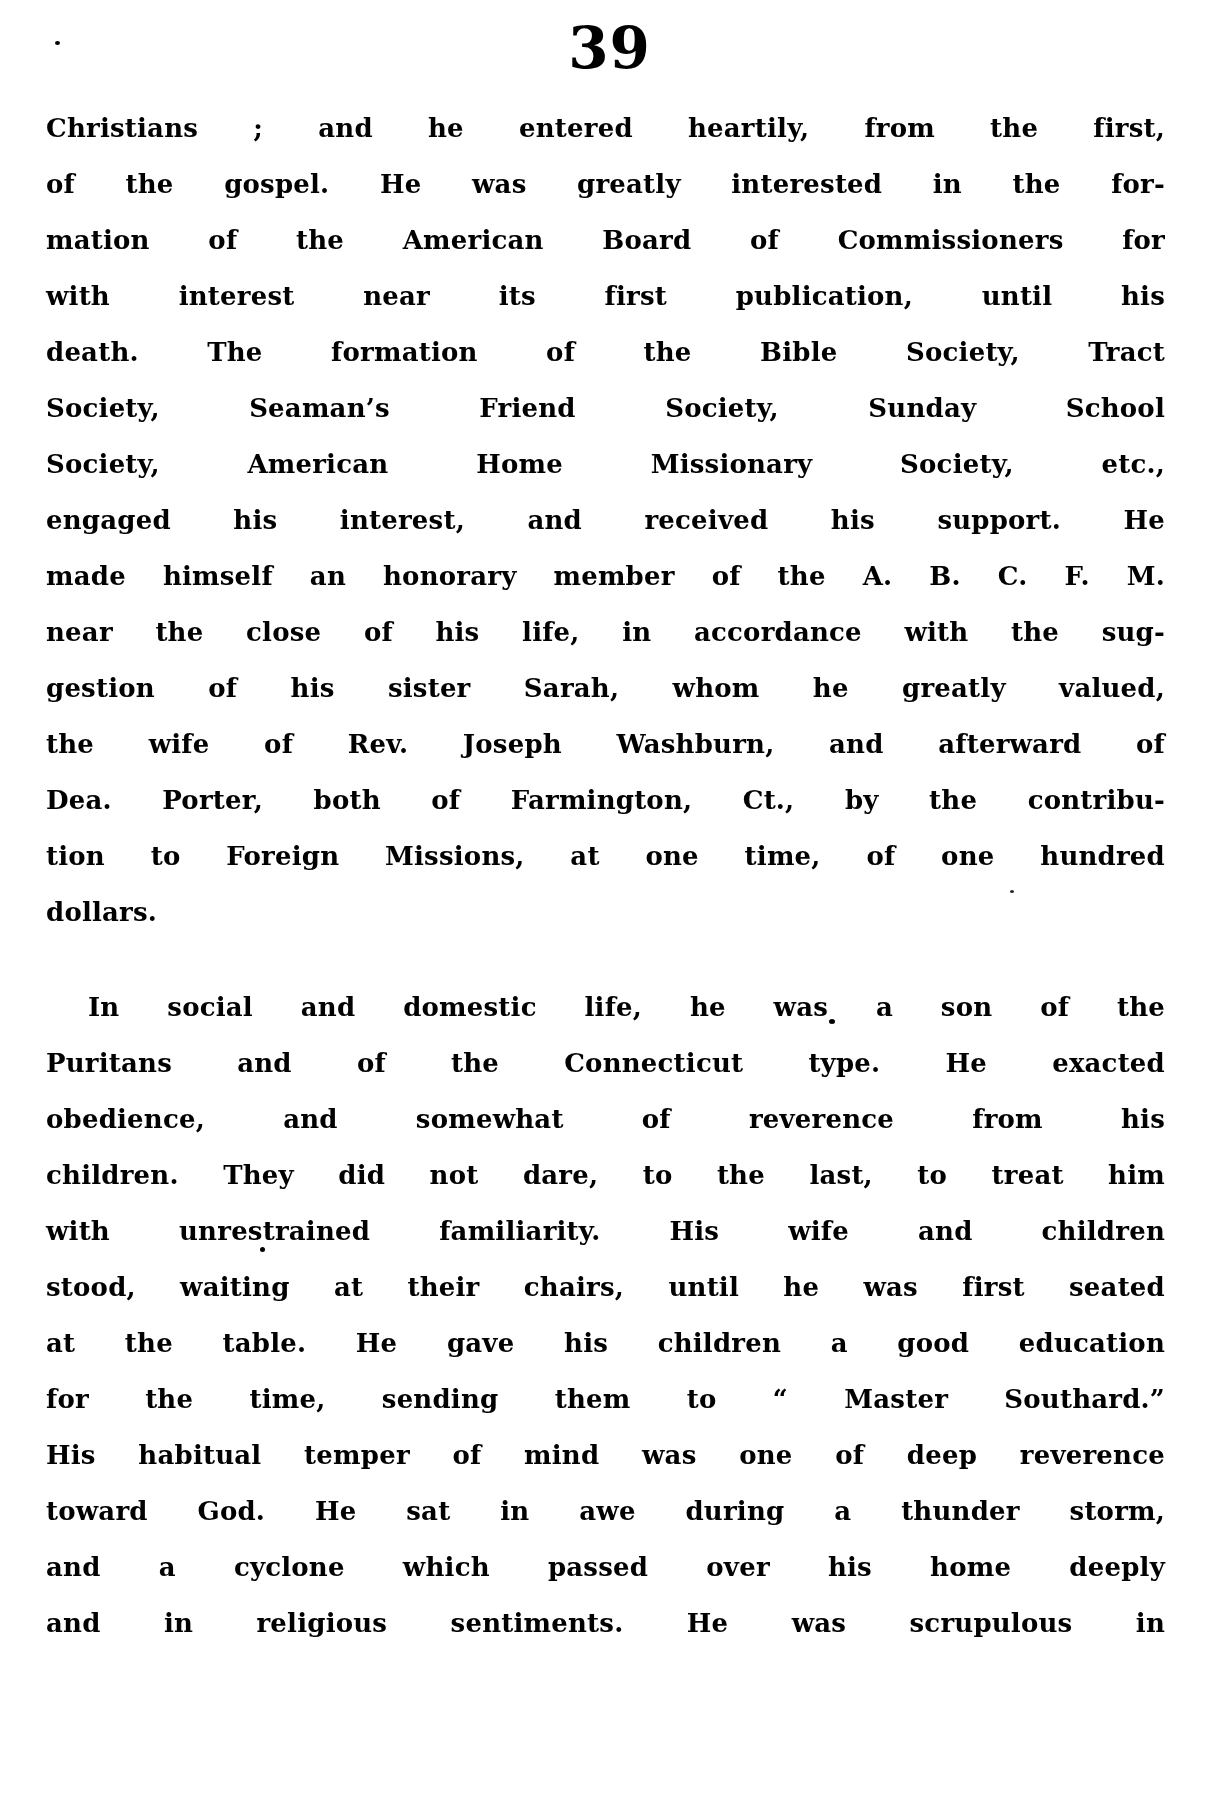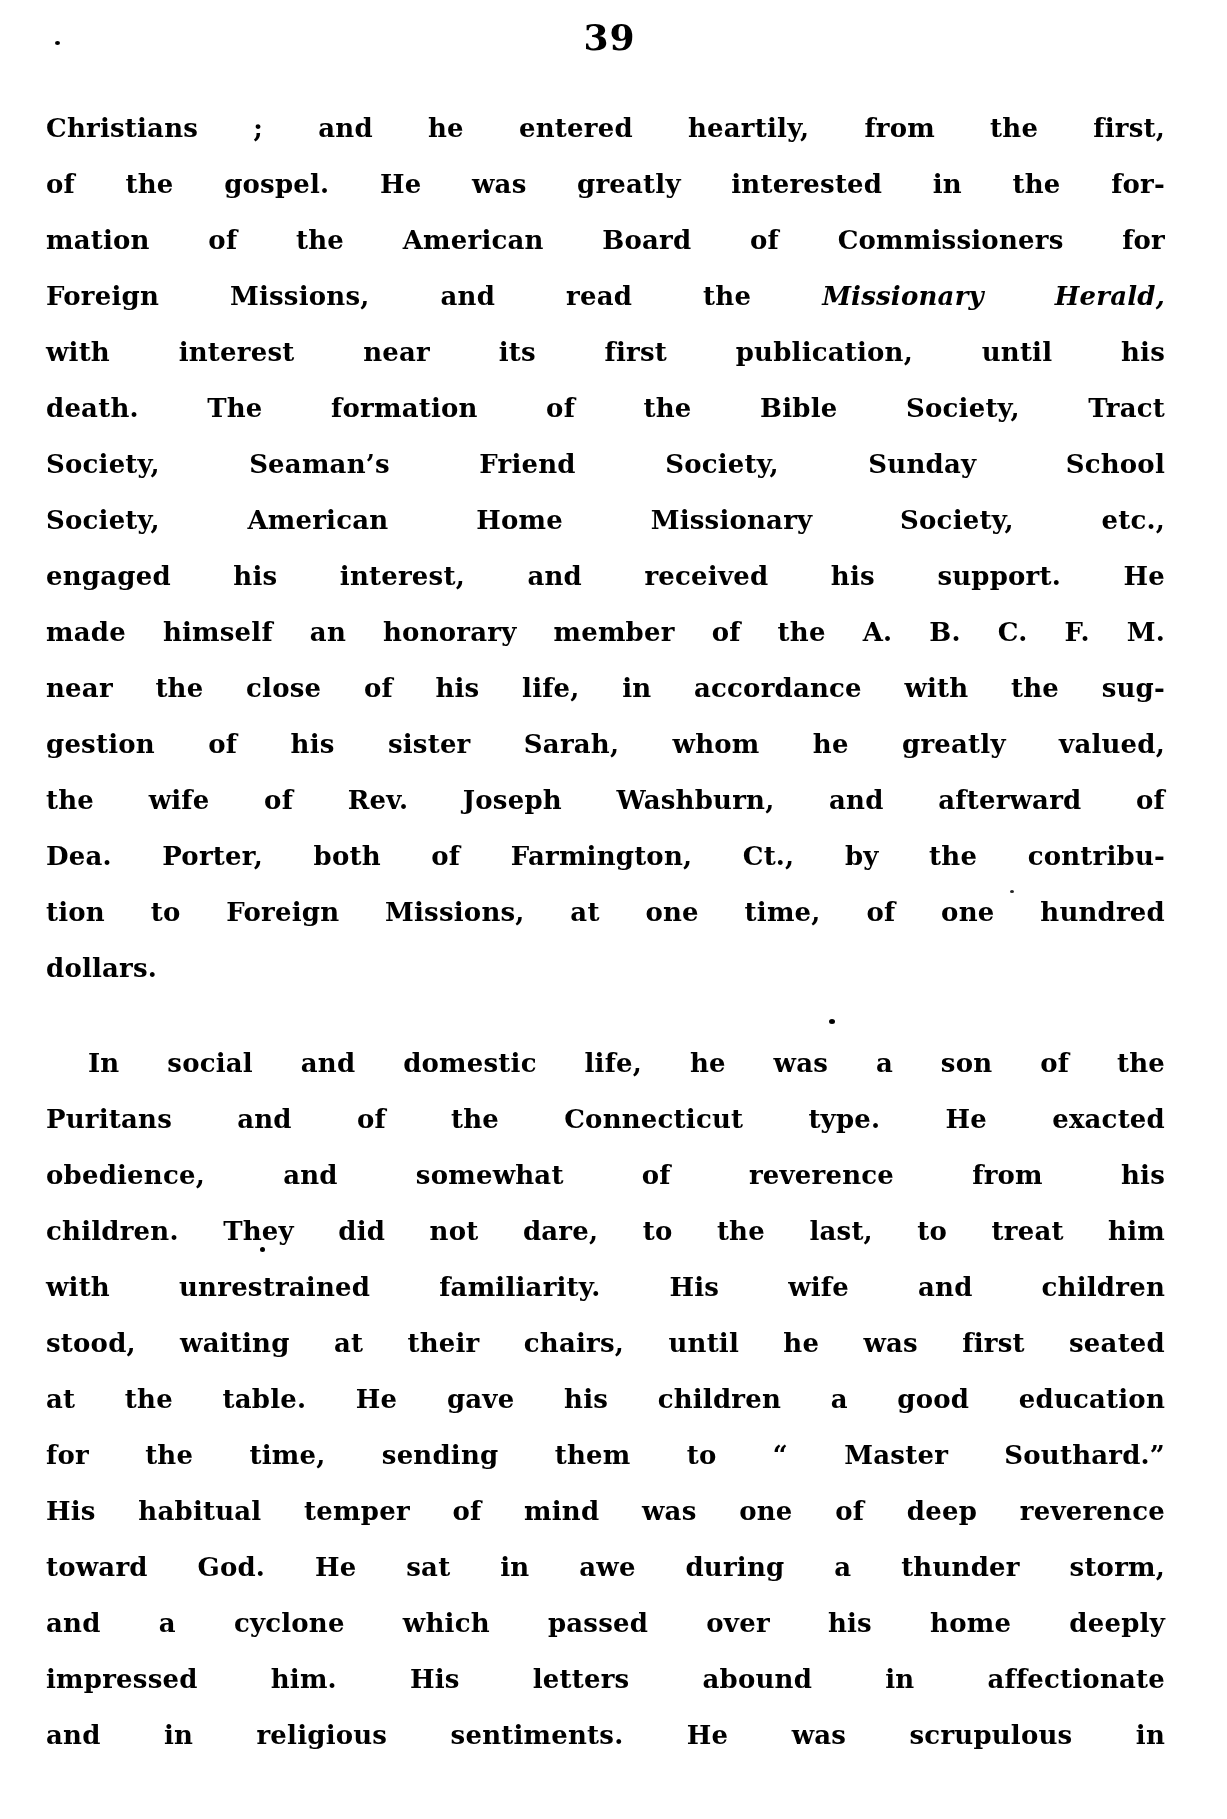--- a/index.html
+++ b/index.html
@@ -19,21 +19,21 @@
     position: absolute;
     inset: 0;
     background: #ffffff;
   }
   .page-number {
     position: absolute;
     top: 19px;
     left: 0;
     right: 8px;
     text-align: center;
-    font-size: 36px;
+    font-size: 58px;
     font-weight: bold;
     line-height: 1;
     letter-spacing: 1px;
   }
   .text-block {
     position: absolute;
     top: 100px;
     left: 46px;
     width: 1119px;
   }
@@ -84,21 +84,20 @@
   <div class="speck speck-2"></div>
   <div class="speck speck-3"></div>
   <div class="speck speck-4"></div>
 
   <div class="text-block">
 
     <div class="paragraph">
       <div class="line">Christians ; and he entered heartily, from the first,</div>
       <div class="line">of the gospel. He was greatly interested in the for-</div>
       <div class="line">mation of the American Board of Commissioners for</div>
-      <div class="line"><span>Foreign Missions, and read the</span> <span class="italic">Missionary Herald,</span></div>
       <div class="line">with interest near its first publication, until his</div>
       <div class="line">death. The formation of the Bible Society, Tract</div>
       <div class="line">Society, Seaman’s Friend Society, Sunday School</div>
       <div class="line">Society, American Home Missionary Society, etc.,</div>
       <div class="line">engaged his interest, and received his support. He</div>
       <div class="line">made himself an honorary member of the A. B. C. F. M.</div>
       <div class="line">near the close of his life, in accordance with the sug-</div>
       <div class="line">gestion of his sister Sarah, whom he greatly valued,</div>
       <div class="line">the wife of Rev. Joseph Washburn, and afterward of</div>
       <div class="line">Dea. Porter, both of Farmington, Ct., by the contribu-</div>
@@ -111,18 +110,17 @@
       <div class="line">Puritans and of the Connecticut type. He exacted</div>
       <div class="line">obedience, and somewhat of reverence from his</div>
       <div class="line">children. They did not dare, to the last, to treat him</div>
       <div class="line">with unrestrained familiarity. His wife and children</div>
       <div class="line">stood, waiting at their chairs, until he was first seated</div>
       <div class="line">at the table. He gave his children a good education</div>
       <div class="line">for the time, sending them to “ Master Southard.”</div>
       <div class="line">His habitual temper of mind was one of deep reverence</div>
       <div class="line">toward God. He sat in awe during a thunder storm,</div>
       <div class="line">and a cyclone which passed over his home deeply</div>
-      <div class="line">impressed him. His letters abound in affectionate</div>
       <div class="line">and in religious sentiments. He was scrupulous in</div>
     </div>
 
   </div>
 </div>
 
 </body></html>

